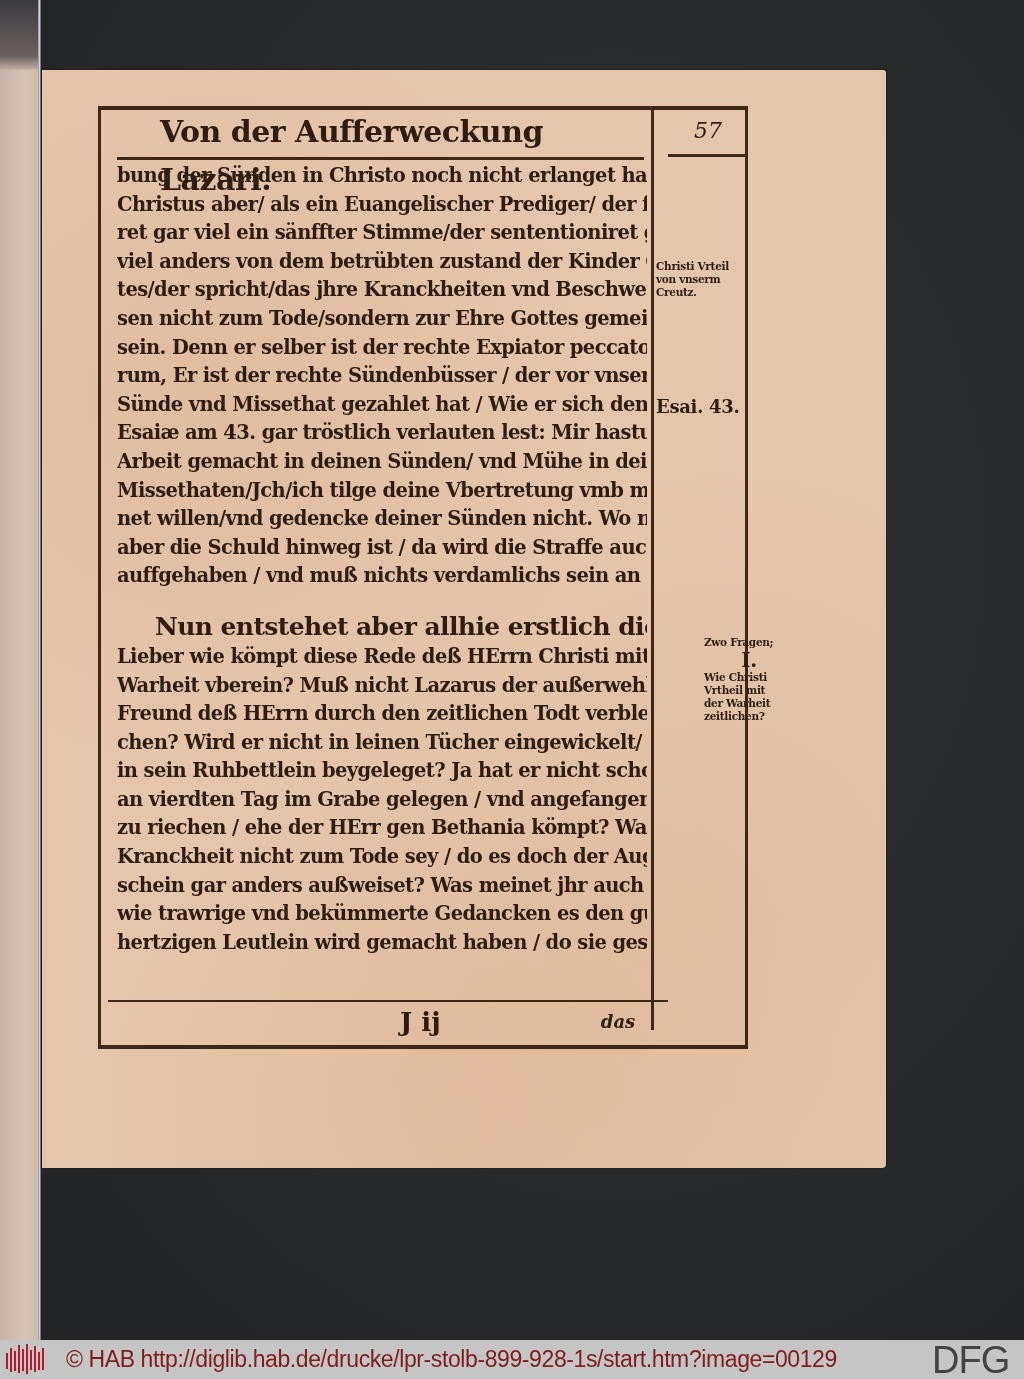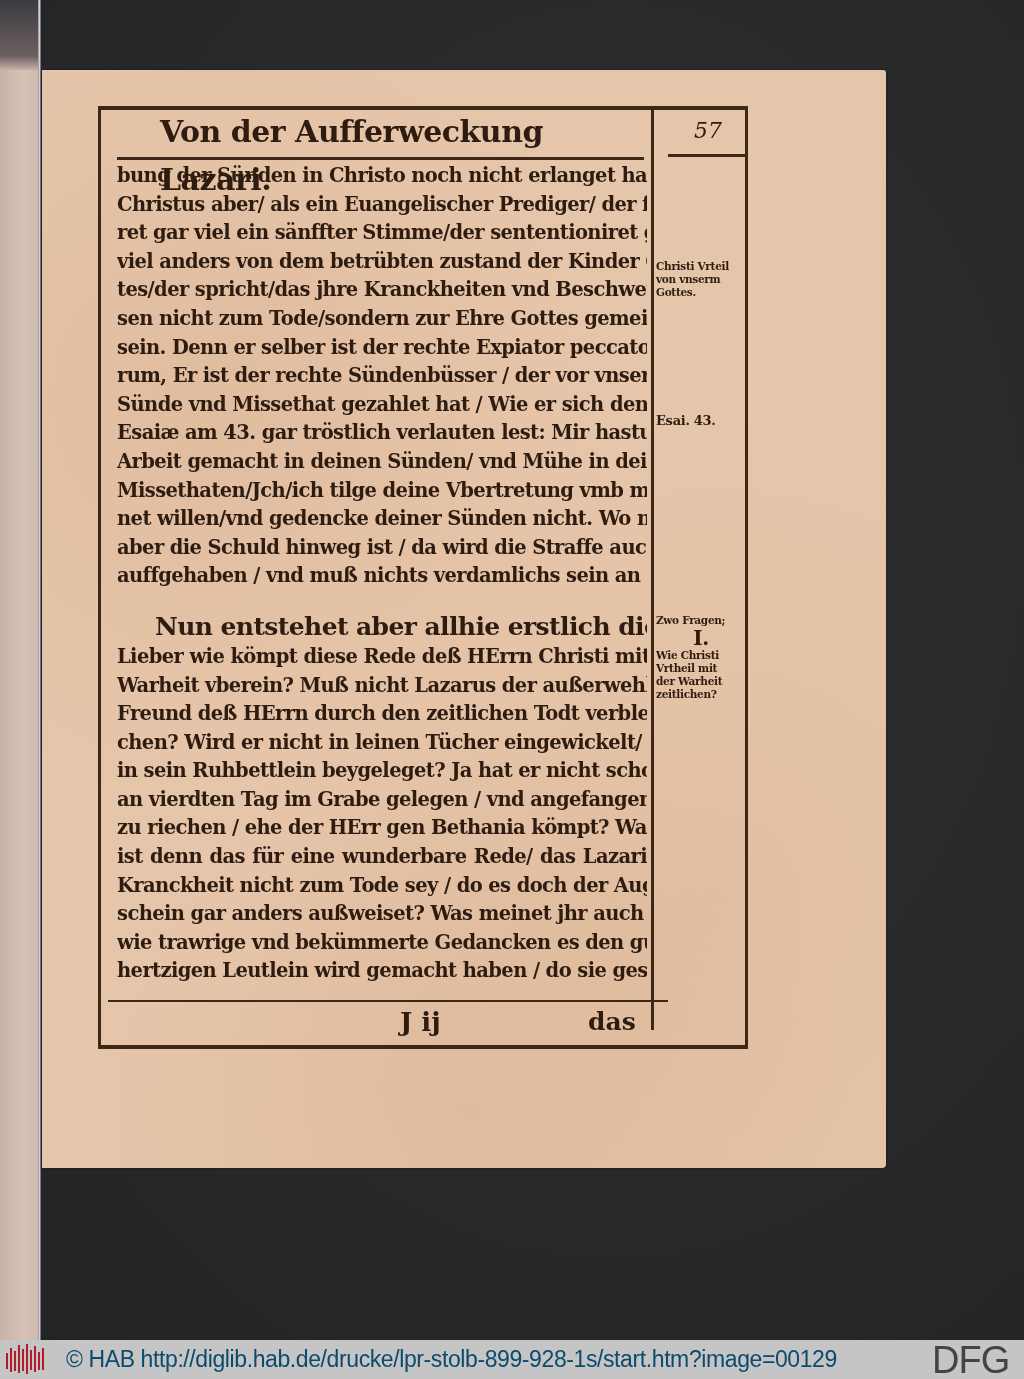--- a/index.html
+++ b/index.html
@@ -76,32 +76,32 @@
     position: absolute; left: 656px; width: 104px;
     font-size: 10.5px; line-height: 13px; font-weight: bold; letter-spacing: -0.3px;
   }
   .margin-note .roman { display: block; font-size: 20px; line-height: 22px; text-align: center; width: 90px; }
   .signature {
     position: absolute; left: 400px; top: 1004px; width: 80px; height: 36px;
     font-size: 26px; font-weight: bold; line-height: 36px; 
   }
   .catchword {
     position: absolute; left: 588px; top: 1006px; width: 60px; height: 32px;
-    font-size: 25px; font-weight: bold; line-height: 32px; text-align: left;
+    font-size: 18px; font-weight: bold; line-height: 32px; text-align: center; font-style: italic;
   }
   .footer {
     position: absolute; left: 0; top: 1340px; width: 1024px; height: 39px;
     background: #c5c5c5;
   }
   .footer-logo-left {
     position: absolute; left: 4px; top: 3px; width: 44px; height: 33px;
   }
   .footer-text {
     position: absolute; left: 66px; top: 0; height: 39px; line-height: 39px;
-    font-family: "Liberation Sans", sans-serif; font-size: 23px; color: #0c4a6e;
+    font-family: "Liberation Sans", sans-serif; font-size: 23px; color: #7f1d1d;
     letter-spacing: -0.4px; white-space: nowrap;
   }
   .footer-dfg {
     position: absolute; left: 932px; top: 2px; height: 36px; line-height: 36px;
     font-family: "Liberation Sans", sans-serif; font-size: 38px; font-weight: normal;
     color: #444; letter-spacing: -1px;
   }
 </style>
 </head>
 <body>
@@ -143,39 +143,38 @@
   <div class="para-gap"></div>
   <div>
     <div class="body-line para-lead">Nun entstehet aber allhie erstlich die Frage:</div>
     <div class="body-line">Lieber wie kömpt diese Rede deß HErrn Christi mit der</div>
     <div class="body-line">Warheit vberein? Muß nicht Lazarus der außerwehlte</div>
     <div class="body-line">Freund deß HErrn durch den zeitlichen Todt verblei-</div>
     <div class="body-line">chen? Wird er nicht in leinen Tücher eingewickelt/ vnd</div>
     <div class="body-line">in sein Ruhbettlein beygeleget? Ja hat er nicht schon biß</div>
     <div class="body-line">an vierdten Tag im Grabe gelegen / vnd angefangen</div>
     <div class="body-line">zu riechen / ehe der HErr gen Bethania kömpt? Was</div>
-    <div class="body-line">ist denn das für eine wunderbare Rede/ das Lazari</div>
     <div class="body-line">Kranckheit nicht zum Tode sey / do es doch der Augen-</div>
     <div class="body-line">schein gar anders außweiset? Was meinet jhr auch wol/</div>
     <div class="body-line">wie trawrige vnd bekümmerte Gedancken es den gut-</div>
     <div class="body-line">hertzigen Leutlein wird gemacht haben / do sie gesehen/</div>
   </div>
 </div>
 
 <div class="margin-note ink" style="top:260px;">
   <div>Christi Vrteil</div>
   <div>von vnserm</div>
-  <div>Gottes.</div>
-</div>
-
-<div class="margin-note ink" style="top:414px; font-size:13px;">
+  <div>Creutz.</div>
+</div>
+
+<div class="margin-note ink" style="top:400px; font-size:18px;">
   <div>Esai. 43.</div>
 </div>
 
-<div class="margin-note ink" style="top:614px;">
+<div class="margin-note ink" style="top:636px;margin-left:48px;">
   <div>Zwo Fragen;</div>
   <span class="roman">I.</span>
   <div>Wie Christi</div>
   <div>Vrtheil mit</div>
   <div>der Warheit</div>
   <div>zeitlichen?</div>
 </div>
 
 <div class="signature ink">J ij</div>
 <div class="catchword ink">das</div>

